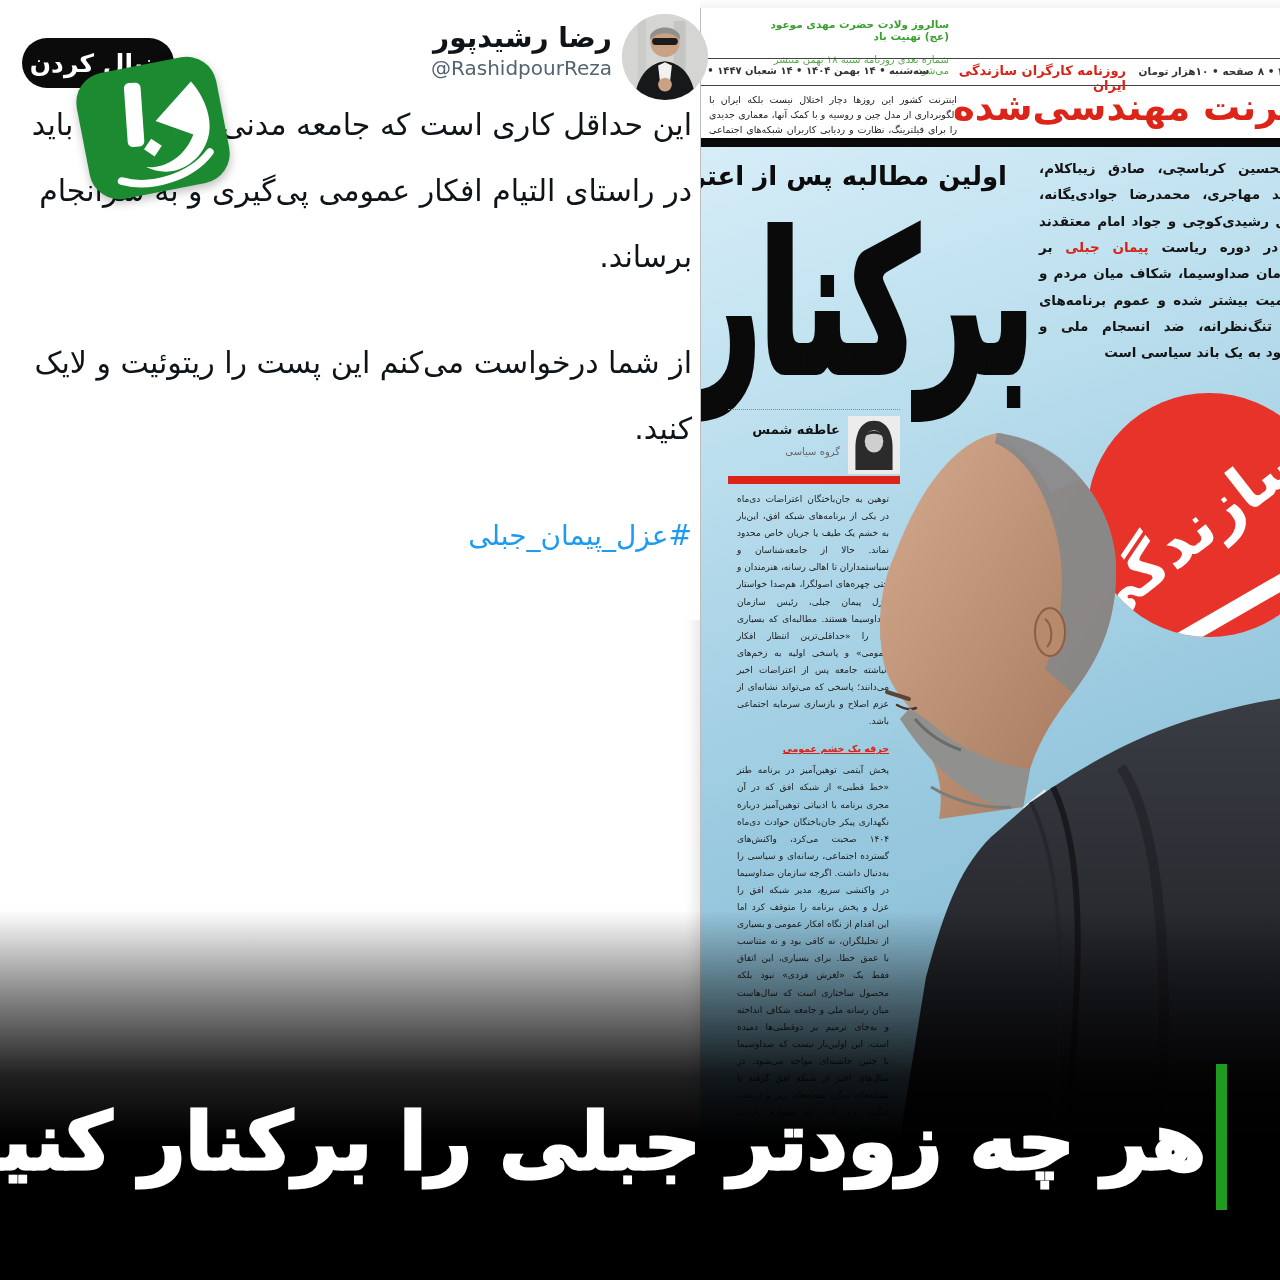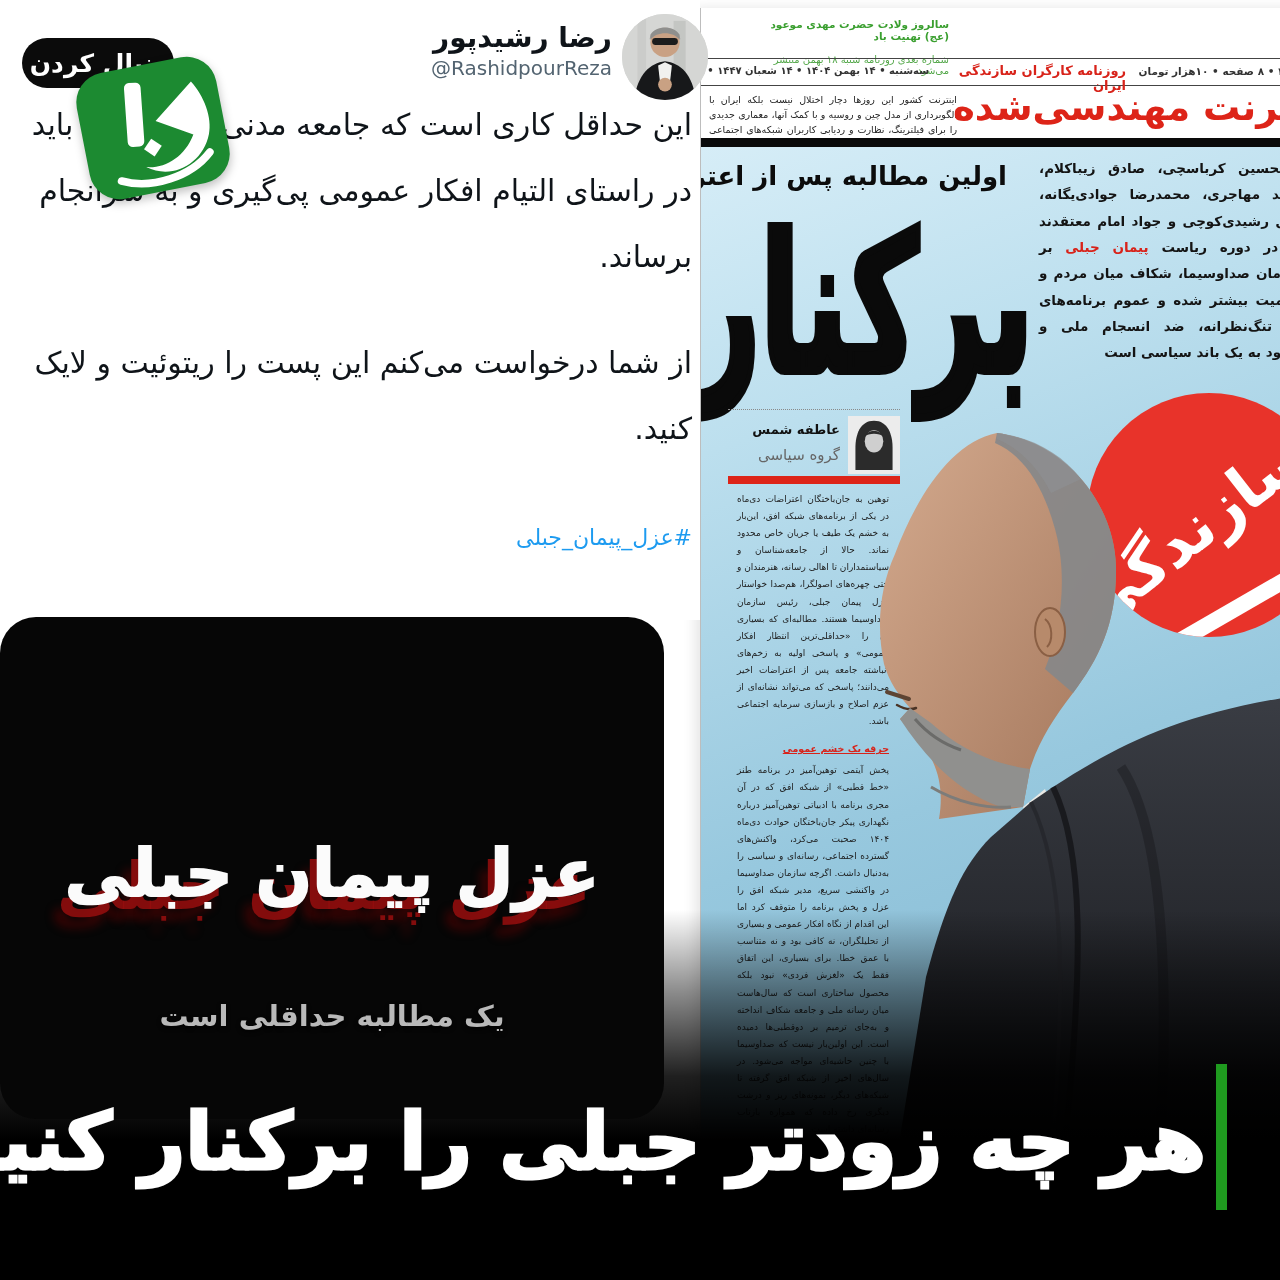--- a/index.html
+++ b/index.html
@@ -12,21 +12,21 @@
   .tw-names{position:absolute;left:290px;top:20px;width:322px;text-align:right;direction:rtl;}
   .tw-name{font-size:28px;font-weight:bold;color:#0f1419;line-height:1.3;}
   .tw-handle{font-size:20px;color:#536471;direction:ltr;text-align:right;}
   .follow-btn{position:absolute;left:22px;top:38px;width:152px;height:50px;background:#0b0b0b;border-radius:26px;color:#fff;
     font-size:25px;font-weight:bold;display:flex;align-items:center;justify-content:center;z-index:3;}
   .raja-logo{position:absolute;left:82px;top:64px;width:142px;height:128px;background:#1c8a31;border-radius:30px;
     transform:rotate(-11deg);z-index:4;box-shadow:0 4px 10px rgba(0,0,0,.25);}
   .tw-body{position:absolute;left:16px;top:92px;width:676px;direction:rtl;text-align:right;color:#0f1419;
     font-size:30px;line-height:2.2;}
   .tw-body p{margin:0 0 40px 0;}
-  .tw-hashtag{color:#1d9bf0;font-size:22px;display:inline-block;margin-top:2px;}
+  .tw-hashtag{color:#1d9bf0;font-size:28px;display:inline-block;margin-top:2px;}
 
   
   .paper{position:absolute;left:700px;top:8px;width:600px;height:1154px;background:#fff;border-left:1px solid #bdbdbd;
     box-shadow:-5px 0 12px rgba(0,0,0,.10);z-index:1;}
   .paper-note{position:absolute;left:48px;top:10px;width:200px;direction:rtl;text-align:right;color:#3a9f2f;}
   .paper-note .l1{font-size:10.5px;font-weight:bold;}
   .paper-note .l2{font-size:10px;margin-top:12px;color:#55a84b;}
   .masthead{position:absolute;left:0;top:50px;width:600px;height:28px;border-top:1px solid #444;border-bottom:1px solid #444;}
   .mh-issue{position:absolute;left:440px;top:6px;width:200px;font-size:10.5px;font-weight:bold;color:#333;direction:rtl;white-space:nowrap;}
   .mh-title{position:absolute;left:235px;top:4px;width:190px;font-size:13px;font-weight:bold;color:#d8231a;direction:rtl;}
@@ -42,21 +42,21 @@
   .kicker{position:absolute;left:6px;top:14px;width:300px;font-size:26px;font-weight:bold;color:#0c0c0c;
     direction:rtl;text-align:right;white-space:nowrap;}
   .big-headline{position:absolute;left:-14px;top:46px;width:350px;text-align:center;font-size:118px;font-weight:900;
     color:#0a0a0a;transform:scale(0.98,1.62);transform-origin:50% 0;-webkit-text-stroke:5px #0a0a0a;direction:rtl;}
   .names-col{position:absolute;left:338px;top:8px;width:268px;font-size:13.5px;font-weight:bold;line-height:1.95;
     color:#141414;direction:rtl;text-align:justify;}
   .names-col .red{color:#d8231a;}
   .byline{position:absolute;left:27px;top:262px;width:172px;border-top:1px dotted #8a8a8a;padding-top:6px;}
   .by-photo{position:absolute;right:0;top:6px;width:52px;height:58px;overflow:hidden;background:#ececec;}
   .by-name{position:absolute;right:60px;top:12px;font-size:13px;font-weight:bold;color:#111;white-space:nowrap;}
-  .by-role{position:absolute;right:60px;top:36px;font-size:15px;color:#666;white-space:nowrap;}
+  .by-role{position:absolute;right:60px;top:36px;font-size:10px;color:#666;white-space:nowrap;}
   .by-redbar{position:absolute;left:0;top:66px;width:172px;height:8px;background:#dd2418;}
   .article{position:absolute;left:36px;top:344px;width:152px;font-size:9px;line-height:1.9;color:#1c1c1c;
     direction:rtl;text-align:justify;z-index:1;}
   .article .subhead{color:#d8231a;font-weight:bold;font-size:9.5px;margin:10px 0 4px 0;text-decoration:underline;}
   .panel-art{position:absolute;left:0;top:0;width:600px;height:1015px;z-index:2;pointer-events:none;}
 
   
   .card{position:absolute;left:0;top:617px;width:664px;height:502px;background:#060606;border-radius:36px;z-index:6;}
   .card-title{position:absolute;left:0;top:218px;width:100%;text-align:center;font-size:66px;font-weight:900;color:#fbfbfb;
     direction:rtl;-webkit-text-stroke:2px #fbfbfb;
@@ -189,22 +189,18 @@
           <path d="M322 660 L344 642 L356 676 L336 692 Z" fill="#e9e9e5"></path>
           <path d="M195 1015 L225 830 C245 755 262 718 290 690 L330 655 L352 640 C420 596 480 566 600 548 L600 1015 Z" fill="url(#suit)"></path>
           <path d="M352 640 C382 702 384 810 362 1015" fill="none" stroke="#0f1013" stroke-width="6" opacity="0.7"></path>
           <path d="M330 655 C362 722 366 826 350 1015" fill="none" stroke="#24262b" stroke-width="4" opacity="0.8"></path>
           <path d="M420 620 C460 680 470 820 458 1015" fill="none" stroke="#101114" stroke-width="10" opacity="0.35"></path>
         </g>
       </svg>
     </div>
   </div>
 
-  <div class="card">
-    <div class="card-title">عزل پیمان جبلی</div>
-    <div class="card-sub">یک مطالبه حداقلی است</div>
-  </div>
 
   <div class="band"></div>
   <div class="green-bar"></div>
   <div class="bottom-headline">هر چه زودتر جبلی را برکنار کنید!</div>
 
 </div>
 
 </body></html>

